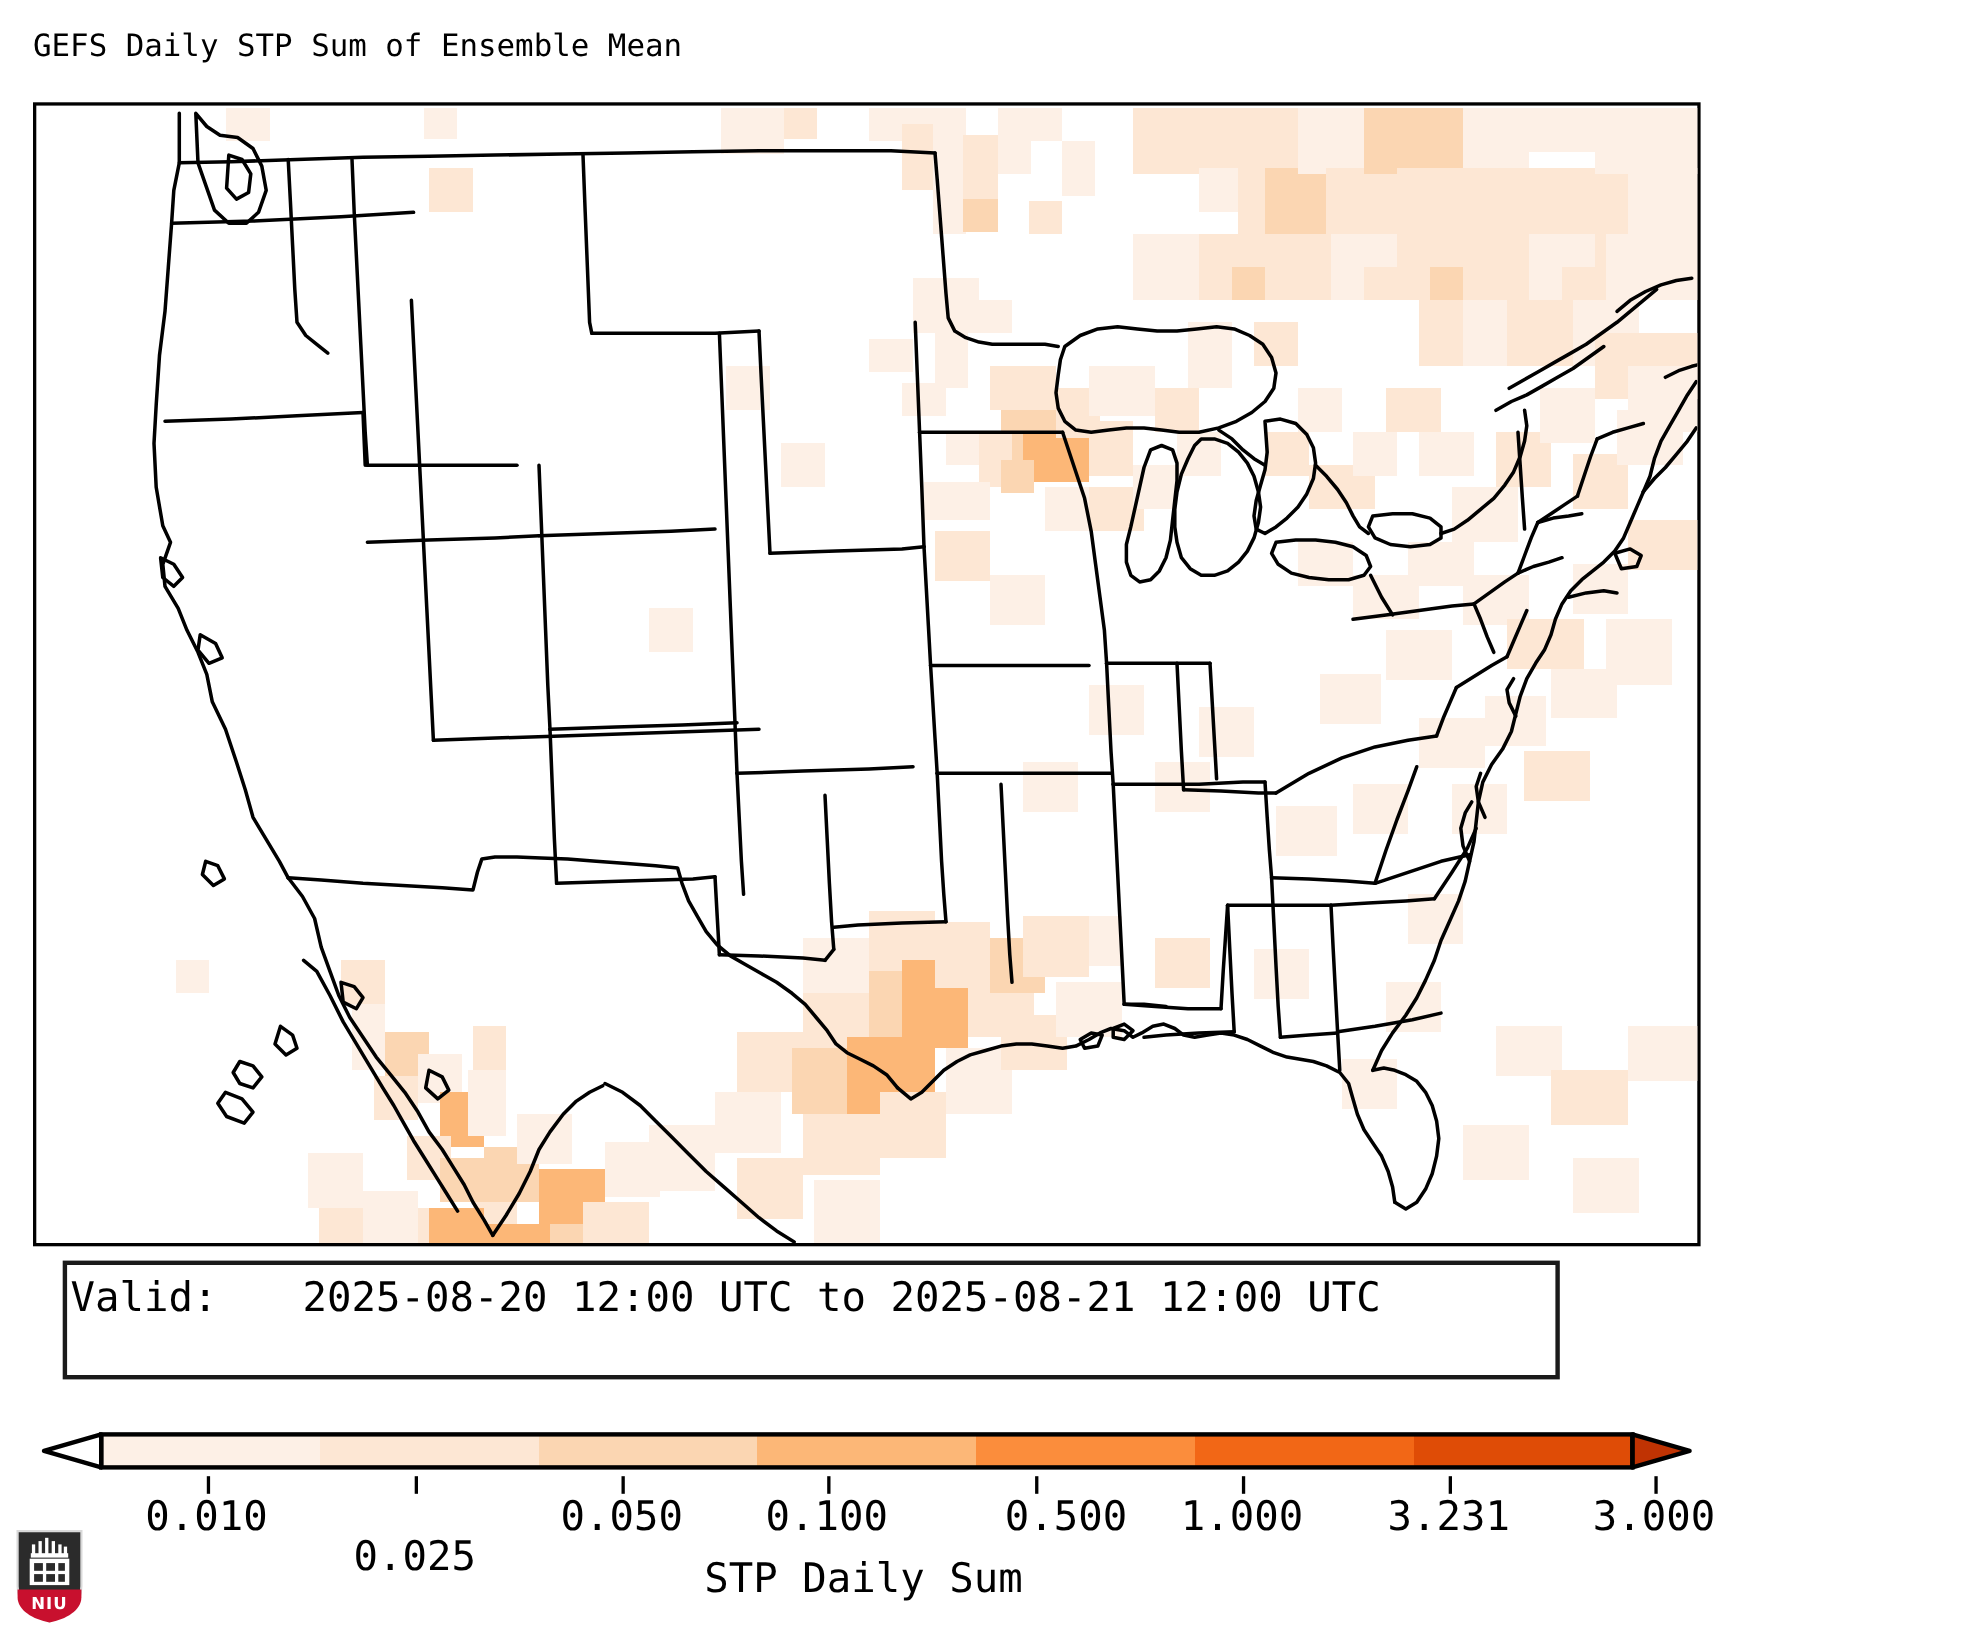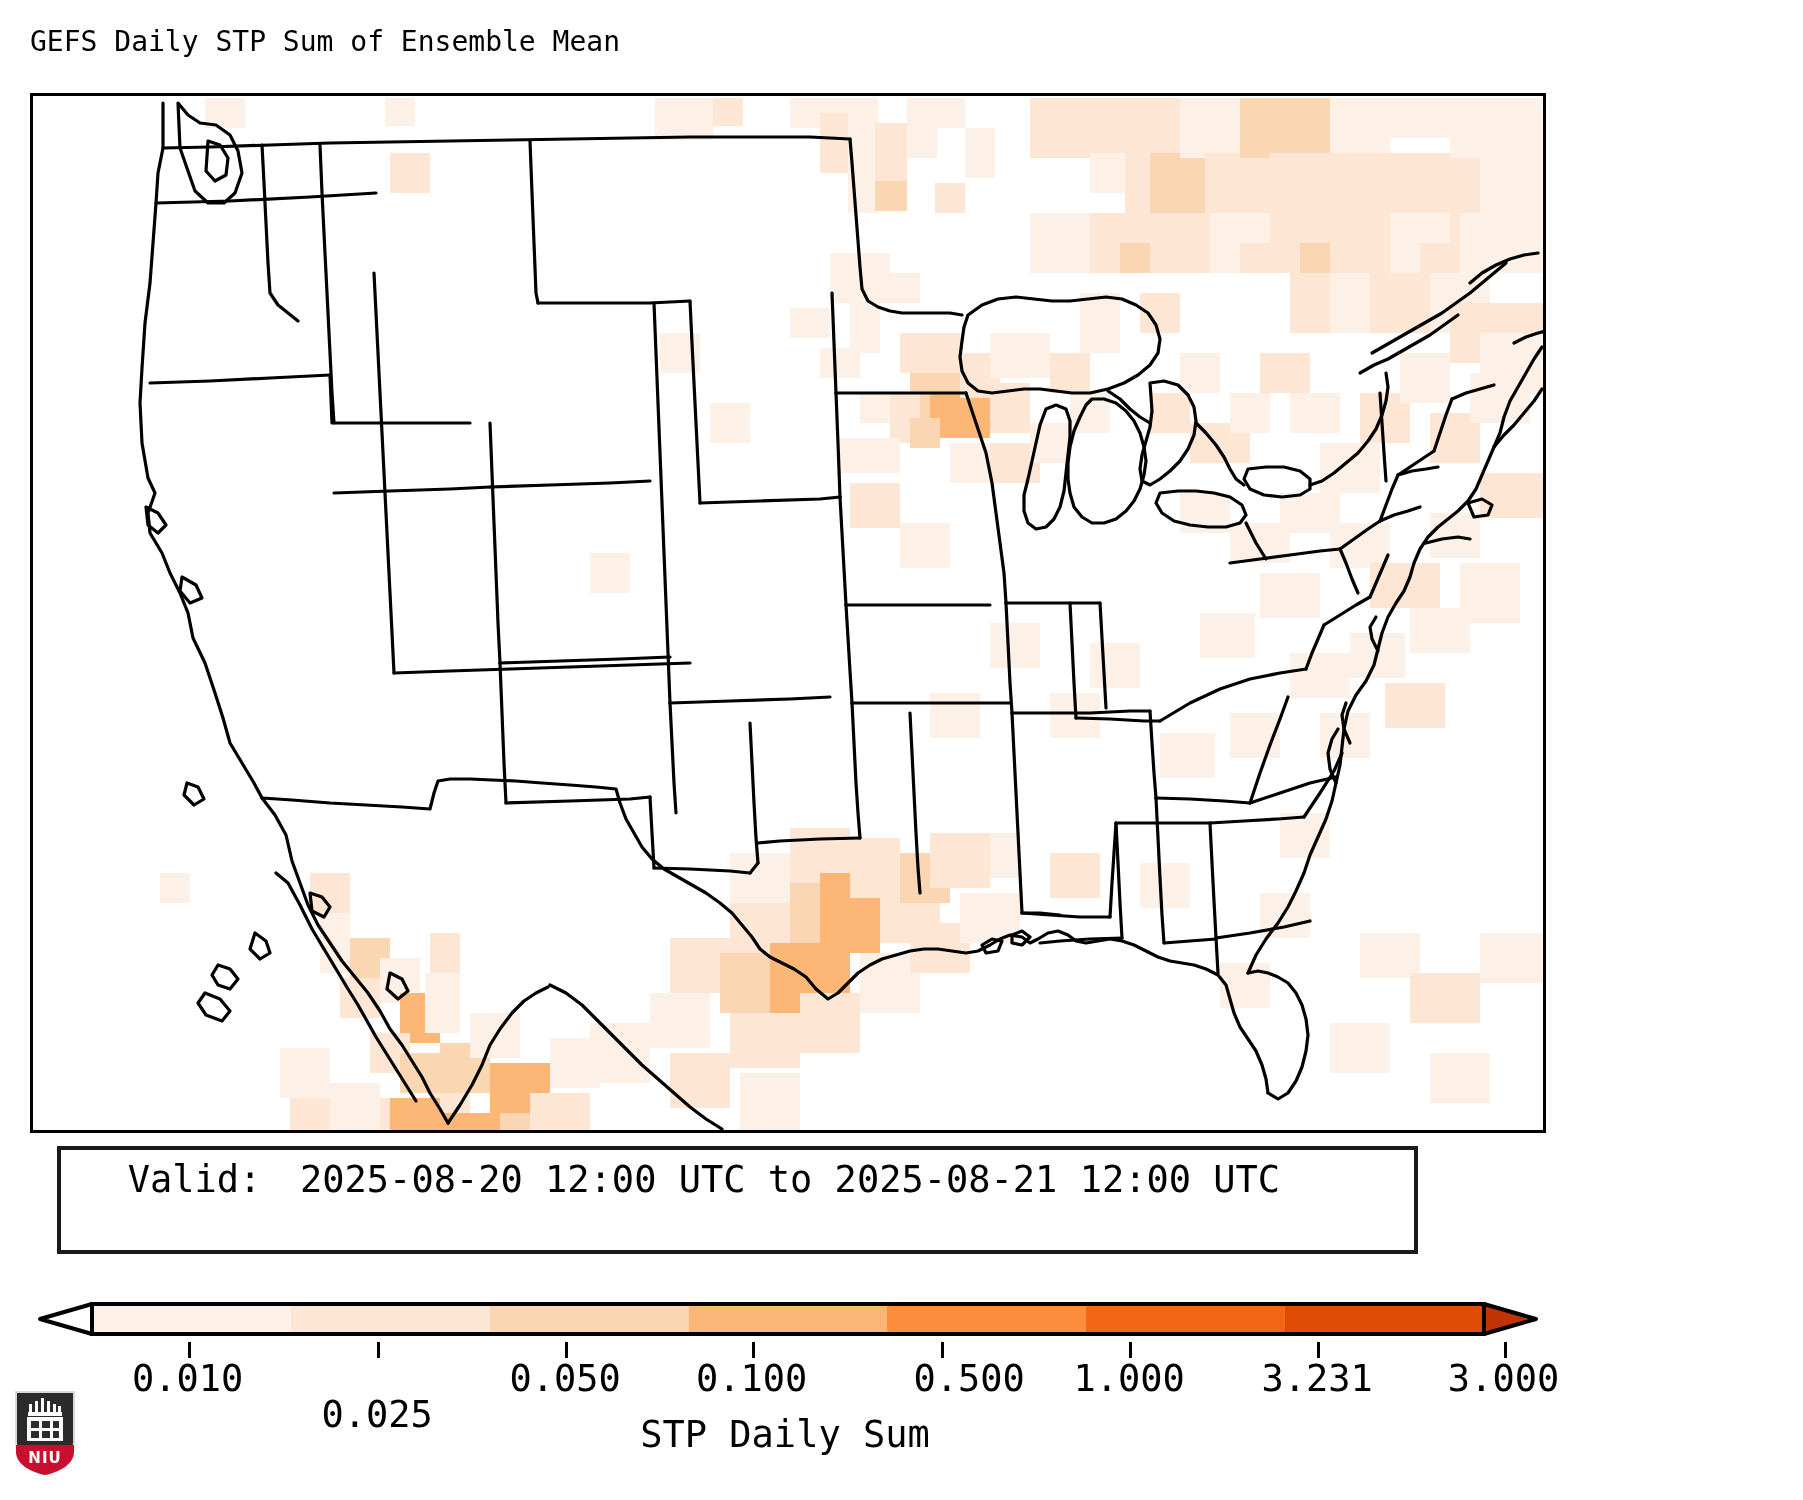--- a/index.html
+++ b/index.html
@@ -58,22 +58,21 @@
   
   #info-box {
     position: absolute;
     left: 57px;
     top: 1146px;
     width: 1361px;
     height: 108px;
     border: 4px solid #1a1a1a;
     box-sizing: border-box;
     background: #ffffff;
-    padding: 6px 12px 0 28px;
-    text-align: center;
+    padding: 6px 12px 0 3px;
   }
   .info-line {
     display: flex;
     font-size: 37px;
     line-height: 47px;
     color: #000000;
     white-space: pre;
     font-family: "DejaVu Sans Mono", "Liberation Mono", monospace;
   }
   .info-label {

